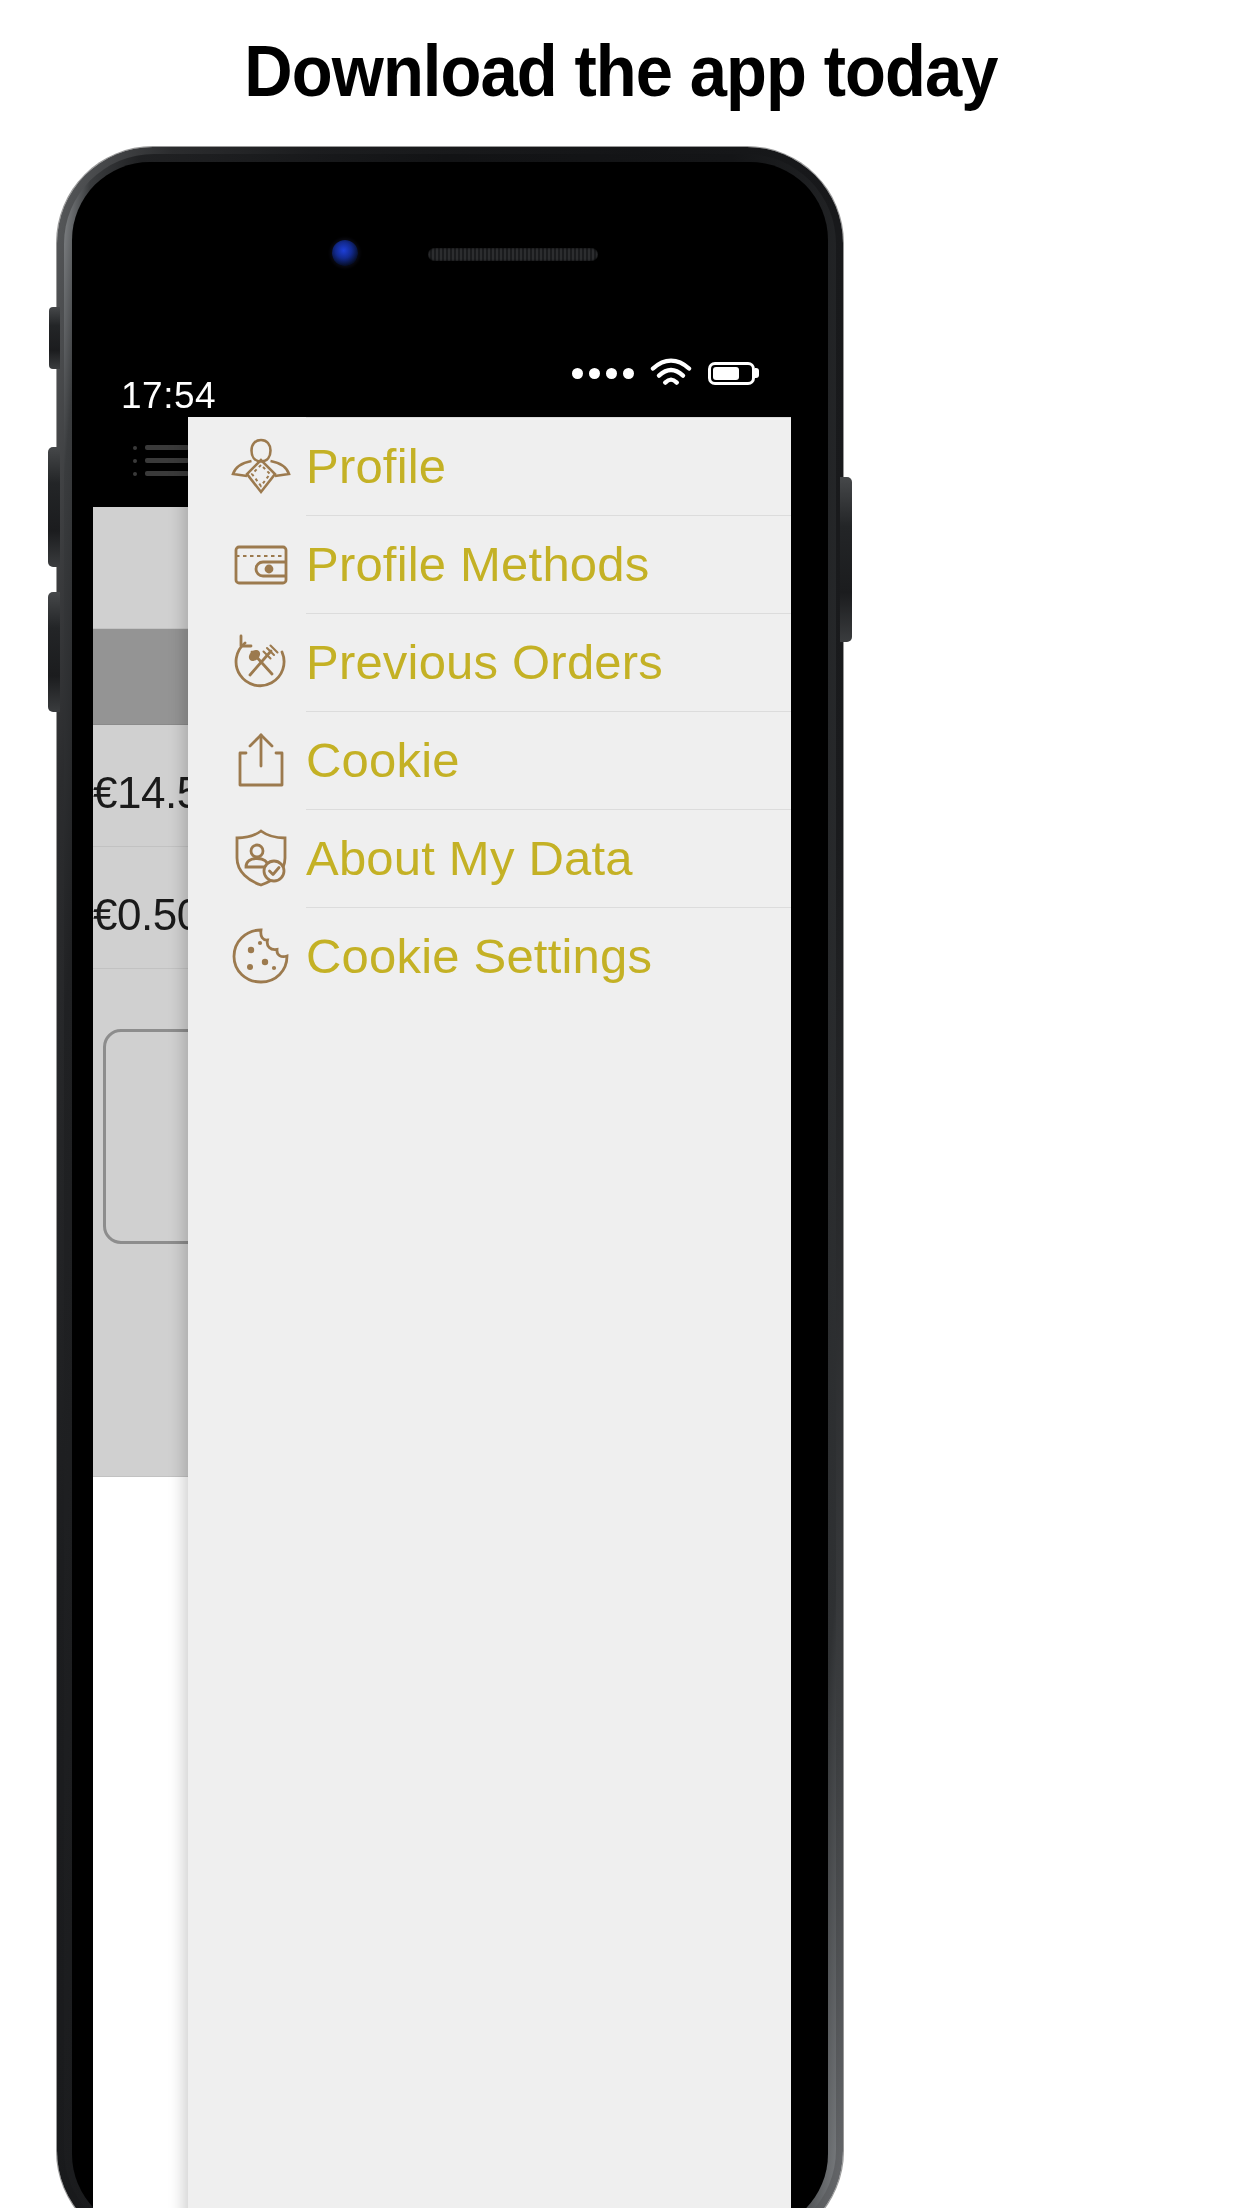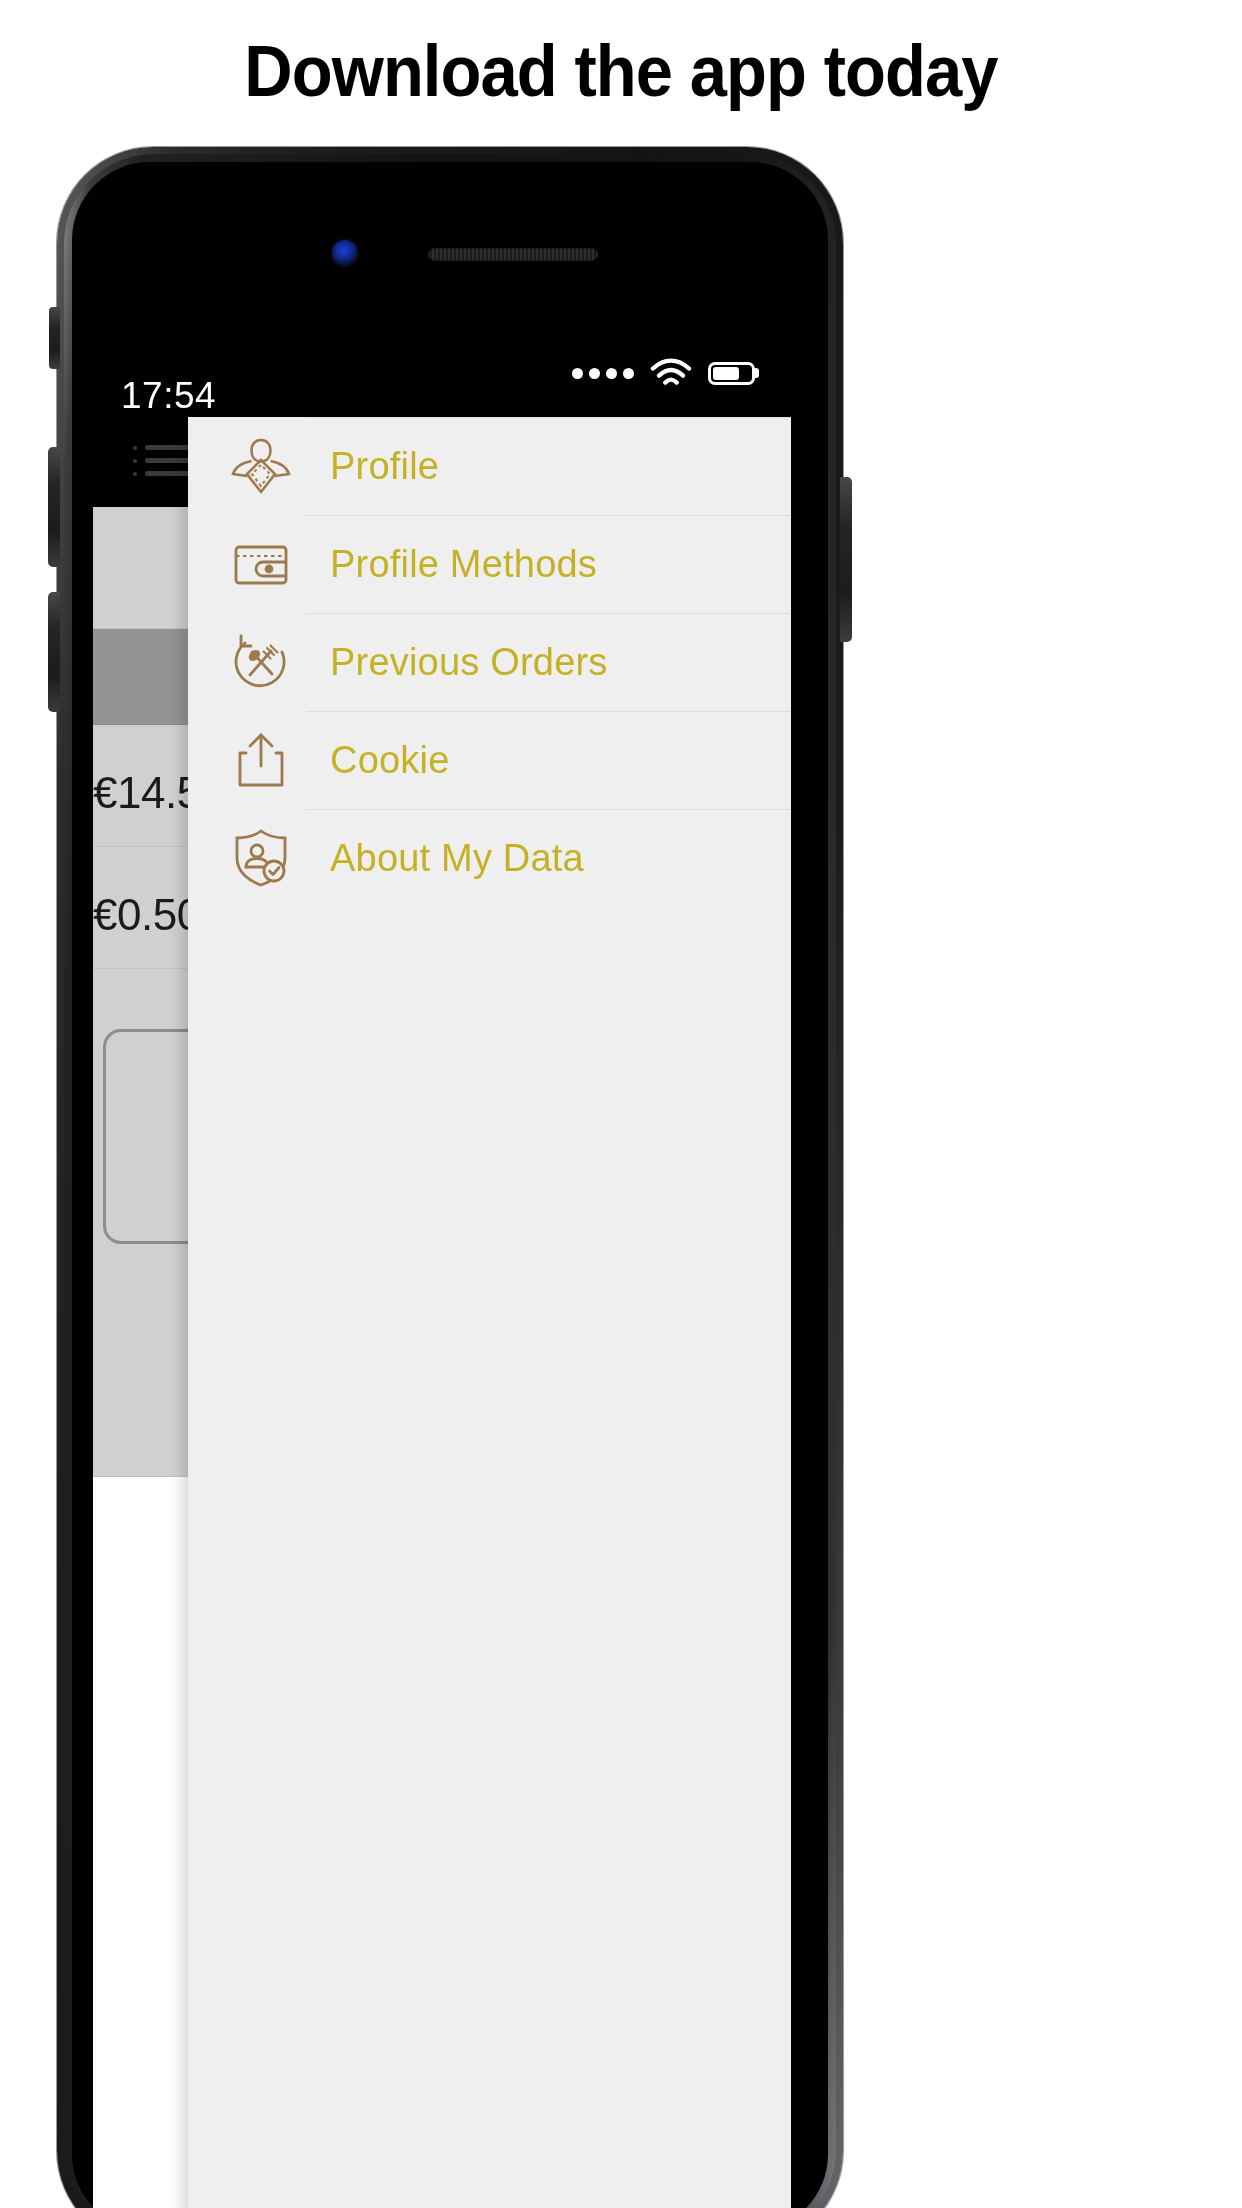--- a/index.html
+++ b/index.html
@@ -149,25 +149,25 @@
   }
   .menu-item .sep {
     position:absolute; left: 118px; right: 0; top: 0; height:1px; background:#dcdcdc;
   }
   .menu-item:first-child .sep { left: 118px; }
   .mi-icon {
     width: 86px; min-width:86px; height: 70px;
     display:flex; align-items:center; justify-content:center;
   }
   .mi-label {
-    font-size: 38px;
+    font-size: 49px;
     color:#c4b125;
     letter-spacing: 0.2px;
     font-family:"Liberation Sans", sans-serif;
-    margin-left: 26px;
+    margin-left: 2px;
     white-space: nowrap;
   }
   svg { display:block; }
 </style>
 </head>
 <body>
 
 <div class="page">
 
   <div class="headline">Download the app today</div>
@@ -270,20 +270,34 @@
                 <path d="M32 5 C24 11 14 12 8 12 V32 C8 46 20 55 32 59 C44 55 56 46 56 32 V12 C50 12 40 11 32 5 Z"></path>
                 <circle cx="28" cy="25" r="6"></circle>
                 <path d="M17 41 C17 35 22 32.5 28 32.5 C34 32.5 39 35 39 41 Z"></path>
                 <circle cx="45" cy="45" r="10" fill="#efefef"></circle>
                 <path d="M40.5 45 L44 48.5 L50 41.5" stroke-linecap="round" stroke-linejoin="round"></path>
               </svg>
             </div>
             <div class="mi-label">About My Data</div>
           </div>
 
+          <div class="menu-item">
+            <div class="sep"></div>
+            <div class="mi-icon">
+              <svg width="64" height="64" viewBox="0 0 64 64" fill="none" stroke="#9c7a4e" stroke-width="2.8">
+                <path d="M32 6 C16.6 6 5 18 5 32.5 C5 47 17 58 32 58 C47 58 58 46.5 58 32 C52 34 47.5 31 48 25.5 C41.5 26.5 37 22.5 38.5 16 C34 16.5 31 13 32 6 Z"></path>
+                <circle cx="22" cy="26" r="3.2" fill="#9c7a4e" stroke="none"></circle>
+                <circle cx="36" cy="38" r="3.2" fill="#9c7a4e" stroke="none"></circle>
+                <circle cx="21" cy="43" r="3.0" fill="#9c7a4e" stroke="none"></circle>
+                <circle cx="31" cy="19" r="2.1" fill="#9c7a4e" stroke="none"></circle>
+                <circle cx="45" cy="44" r="2.1" fill="#9c7a4e" stroke="none"></circle>
+              </svg>
+            </div>
+            <div class="mi-label">Cookie Settings</div>
+          </div>
 
         </div>
       </div>
 
       <div class="statusbar" style="z-index:20;">
         <div class="clock">17:54</div>
         <div class="status-right">
           <span class="sig-dots">
             <i></i>
               <i></i>

